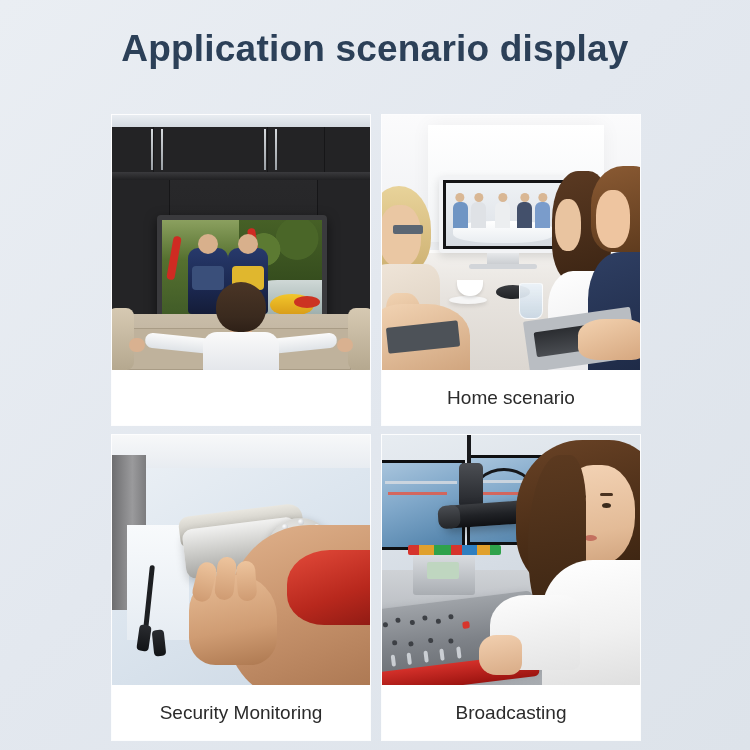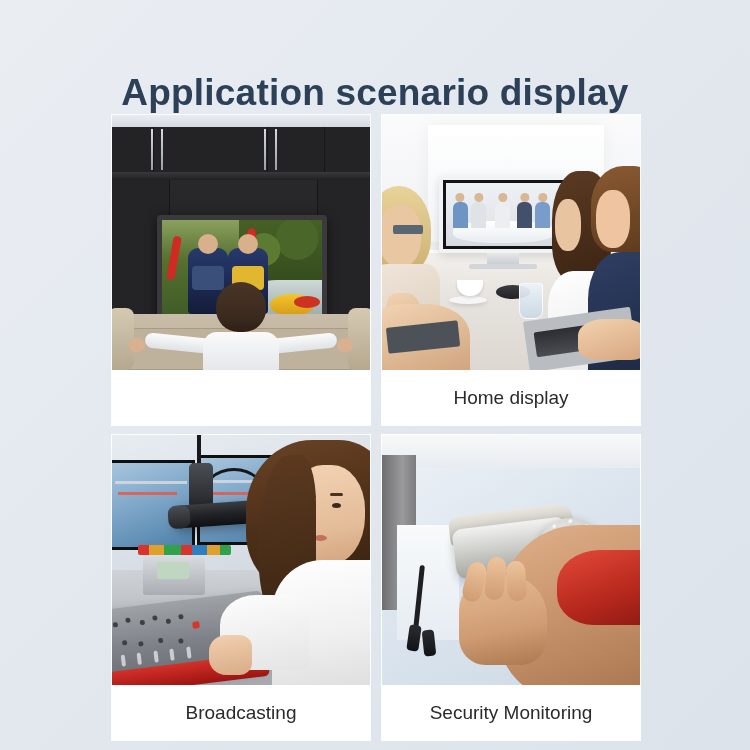--- a/index.html
+++ b/index.html
@@ -5,21 +5,21 @@
   html,body{margin:0;padding:0;}
   body{
     width:750px;height:750px;overflow:hidden;
     font-family:"Liberation Sans", sans-serif;
     background:linear-gradient(135deg,#eaeef3 0%,#e3e8ef 45%,#dde3ea 100%);
   }
   .page{position:relative;width:750px;height:750px;}
 
   .page-title{
     position:absolute;left:0;top:28px;width:750px;text-align:center;
-    font-size:37px;font-weight:bold;color:#2c4058;letter-spacing:.2px;margin-top:44px;
+    font-size:37px;font-weight:bold;color:#2c4058;letter-spacing:.2px;
   }
 
   .grid{
     position:absolute;left:112px;top:115px;width:528px;height:615px;
     display:grid;grid-template-columns:258px 258px;grid-template-rows:310px 305px;
     column-gap:12px;row-gap:10px;
   }
 
   .card{position:relative;background:#ffffff;overflow:hidden;
         box-shadow:0 0 0 1px rgba(255,255,255,.9);}
@@ -354,21 +354,61 @@
         <div class="laptop" style="right:2%;bottom:2%;width:42%;height:20%;transform:rotate(-8deg);">
           <div class="kb" style="left:8%;right:8%;top:24%;height:48%;border-radius:2px;"></div>
         </div>
         <div style="position:absolute;right:-2%;bottom:4%;width:26%;height:16%;border-radius:40% 30% 20% 30%;background:linear-gradient(160deg,#f3d2b0,#d5a67e);"></div>
 
         <div class="saucer" style="left:26%;bottom:26%;"></div>
         <div class="cup" style="left:29%;bottom:29%;"></div>
         <div class="puck" style="left:44%;bottom:28%;"></div>
         <div class="glass" style="left:53%;bottom:20%;"></div>
       </div>
-      <div class="caption">Home display</div>
+      <div class="caption">Home scenario</div>
+    </div>
+
+    <div class="card r2">
+      <div class="thumb t3">
+        <div class="bg"></div>
+        <div class="topband"></div>
+        <div class="pole"></div>
+        <div class="wallpanel"></div>
+
+        <div class="cam-hood"></div>
+        <div class="cam-body"></div>
+        <div class="mount"></div>
+        <div class="cam-lensring">
+          <div class="ir" style="left:46%;top:2%"></div>
+          <div class="ir" style="left:70%;top:10%"></div>
+          <div class="ir" style="left:84%;top:30%"></div>
+          <div class="ir" style="left:86%;top:56%"></div>
+          <div class="ir" style="left:70%;top:78%"></div>
+          <div class="ir" style="left:46%;top:88%"></div>
+          <div class="ir" style="left:22%;top:78%"></div>
+          <div class="ir" style="left:6%;top:56%"></div>
+          <div class="ir" style="left:6%;top:30%"></div>
+          <div class="ir" style="left:22%;top:10%"></div>
+          <div class="cam-lens"></div>
+        </div>
+        <div class="redled"></div>
+
+        <div class="cable"></div>
+        <div class="conn" style="left:10%;top:76%;transform:rotate(8deg);"></div>
+        <div class="conn" style="left:16%;top:78%;transform:rotate(-6deg);"></div>
+
+        <div class="arm"></div>
+        <div class="sleeve"></div>
+        <div class="hand">
+          <div class="finger" style="left:6%;top:-14%;width:22%;height:44%;transform:rotate(14deg);"></div>
+          <div class="finger" style="left:30%;top:-20%;width:22%;height:48%;transform:rotate(6deg);"></div>
+          <div class="finger" style="left:54%;top:-16%;width:22%;height:44%;transform:rotate(-4deg);"></div>
+        </div>
+      </div>
+      <div class="caption">Security Monitoring</div>
     </div>
 
     <div class="card r2">
       <div class="thumb t4">
         <div class="bg"></div>
 
         <div class="mon" style="left:-2%;top:10%;width:34%;height:36%;">
           <div class="monin"></div>
           <div class="monstripe" style="top:22%;"></div>
           <div class="monred" style="top:34%;"></div>
@@ -426,54 +466,14 @@
           </div>
           <div class="w-hairfront"></div>
           <div class="w-body"></div>
           <div class="w-arm"></div>
           <div class="w-hand"></div>
         </div>
       </div>
       <div class="caption">Broadcasting</div>
     </div>
 
-    <div class="card r2">
-      <div class="thumb t3">
-        <div class="bg"></div>
-        <div class="topband"></div>
-        <div class="pole"></div>
-        <div class="wallpanel"></div>
-
-        <div class="cam-hood"></div>
-        <div class="cam-body"></div>
-        <div class="mount"></div>
-        <div class="cam-lensring">
-          <div class="ir" style="left:46%;top:2%"></div>
-          <div class="ir" style="left:70%;top:10%"></div>
-          <div class="ir" style="left:84%;top:30%"></div>
-          <div class="ir" style="left:86%;top:56%"></div>
-          <div class="ir" style="left:70%;top:78%"></div>
-          <div class="ir" style="left:46%;top:88%"></div>
-          <div class="ir" style="left:22%;top:78%"></div>
-          <div class="ir" style="left:6%;top:56%"></div>
-          <div class="ir" style="left:6%;top:30%"></div>
-          <div class="ir" style="left:22%;top:10%"></div>
-          <div class="cam-lens"></div>
-        </div>
-        <div class="redled"></div>
-
-        <div class="cable"></div>
-        <div class="conn" style="left:10%;top:76%;transform:rotate(8deg);"></div>
-        <div class="conn" style="left:16%;top:78%;transform:rotate(-6deg);"></div>
-
-        <div class="arm"></div>
-        <div class="sleeve"></div>
-        <div class="hand">
-          <div class="finger" style="left:6%;top:-14%;width:22%;height:44%;transform:rotate(14deg);"></div>
-          <div class="finger" style="left:30%;top:-20%;width:22%;height:48%;transform:rotate(6deg);"></div>
-          <div class="finger" style="left:54%;top:-16%;width:22%;height:44%;transform:rotate(-4deg);"></div>
-        </div>
-      </div>
-      <div class="caption">Security Monitoring</div>
-    </div>
-
   </div>
 </div>
 
 </body></html>

